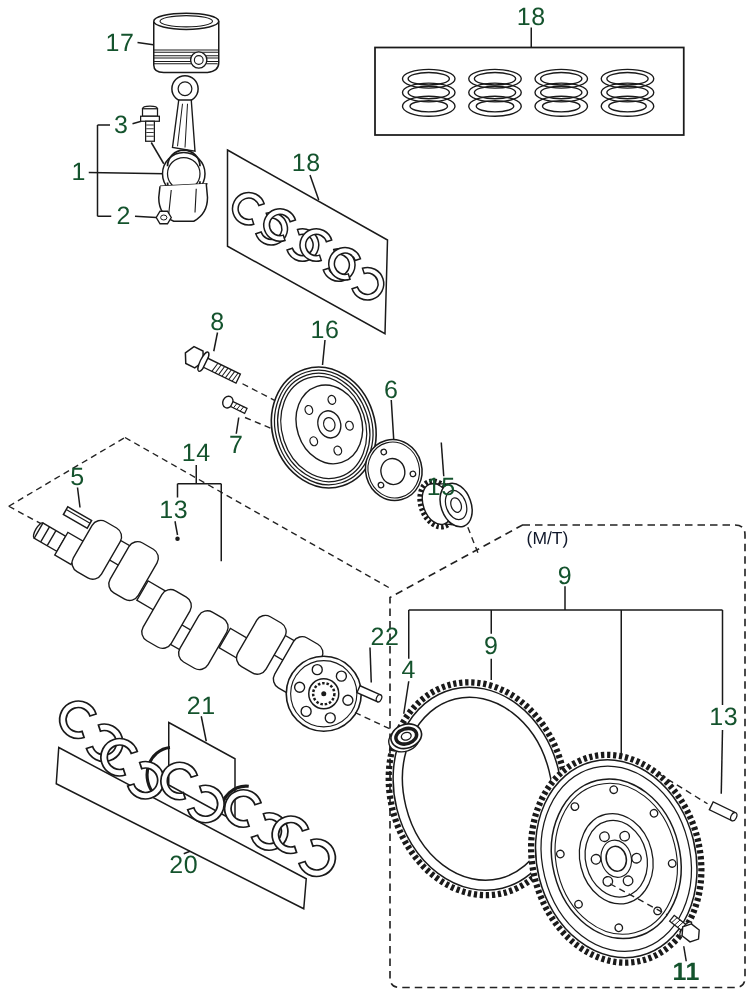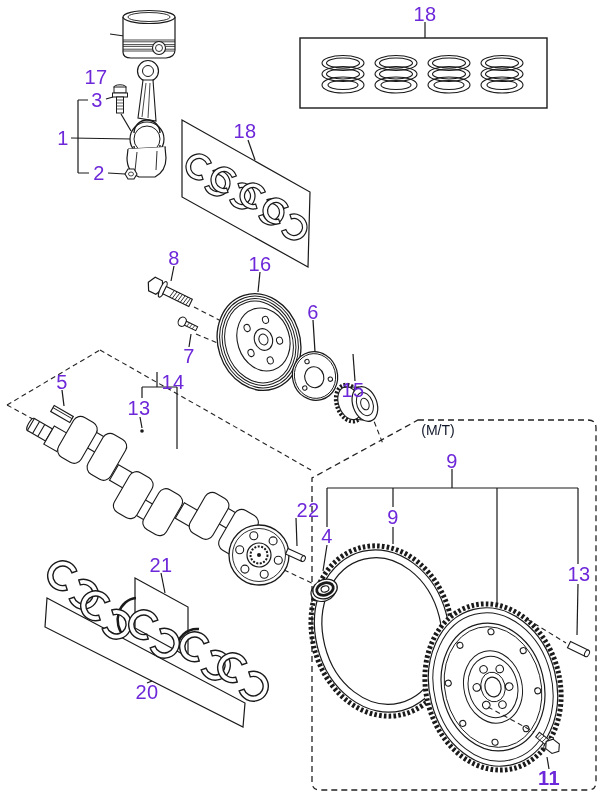--- a/index.html
+++ b/index.html
@@ -1,19 +1,19 @@
 <!DOCTYPE html>
 <html><head>
 <meta charset="utf-8">
 <style>
   html,body{margin:0;padding:0;background:#fff;}
   .stage{position:relative;width:604px;height:800px;background:#fff;overflow:hidden;
          font-family:"Liberation Sans", sans-serif;}
   .stage svg{position:absolute;left:0;top:0;}
-  .callout{position:absolute;transform:translate(-50%,-50%);font-size:20px;color:#6d28d9;
+  .callout{position:absolute;transform:translate(-50%,-50%);font-size:20px;color:#14532d;
            letter-spacing:0.5px;white-space:nowrap;line-height:1;}
   .mt-note{position:absolute;transform:translate(-50%,-50%);font-size:14px;color:#0f172a;
            white-space:nowrap;line-height:1;}
 </style>
 </head>
 <body>
 
 <div class="stage">
 
 <svg width="604" height="800" viewBox="0 0 604 800">
@@ -307,32 +307,32 @@
   </g>
 
   <g transform="translate(547,742) rotate(38)">
     <rect x="-12" y="-3" width="14" height="6" fill="#fff" stroke="#1a1a1a" stroke-width="1"></rect>
     <path d="M-9,-3 L-10,3 M-6,-3 L-7,3 M-3,-3 L-4,3" stroke="#1a1a1a" stroke-width="0.7" fill="none"></path>
     <ellipse cx="2" cy="0" rx="2.5" ry="7" fill="#fff" stroke="#1a1a1a" stroke-width="1"></ellipse>
     <polygon points="3,-6 11,-6 15,0 11,6 3,6 -1,0" fill="#fff" stroke="#1a1a1a" stroke-width="1.1"></polygon>
   </g>
 </svg>
 
-  <div class="callout" style="left:96px;top:35px;margin-top:42px;">17</div>
+  <div class="callout" style="left:96px;top:35px;">17</div>
   <div class="callout" style="left:97px;top:100px;">3</div>
   <div class="callout" style="left:63px;top:138px;">1</div>
   <div class="callout" style="left:99px;top:173px;">2</div>
   <div class="callout" style="left:425px;top:14px;">18</div>
   <div class="callout" style="left:245px;top:131px;">18</div>
   <div class="callout" style="left:174px;top:258px;">8</div>
   <div class="callout" style="left:260px;top:264px;">16</div>
   <div class="callout" style="left:313px;top:312px;">6</div>
   <div class="callout" style="left:353px;top:345px;margin-top:45px;">15</div>
   <div class="callout" style="left:189px;top:356px;">7</div>
-  <div class="callout" style="left:157px;top:382px;margin-left:16px;">14</div>
+  <div class="callout" style="left:157px;top:363px;">14</div>
   <div class="callout" style="left:62px;top:382px;">5</div>
   <div class="callout" style="left:139px;top:408px;">13</div>
   <div class="callout" style="left:308px;top:510px;">22</div>
   <div class="mt-note" style="left:438px;top:430px;">(M/T)</div>
   <div class="callout" style="left:452px;top:461px;">9</div>
   <div class="callout" style="left:393px;top:517px;">9</div>
   <div class="callout" style="left:327px;top:536px;">4</div>
   <div class="callout" style="left:161px;top:565px;">21</div>
   <div class="callout" style="left:579px;top:574px;">13</div>
   <div class="callout" style="left:147px;top:692px;">20</div>

